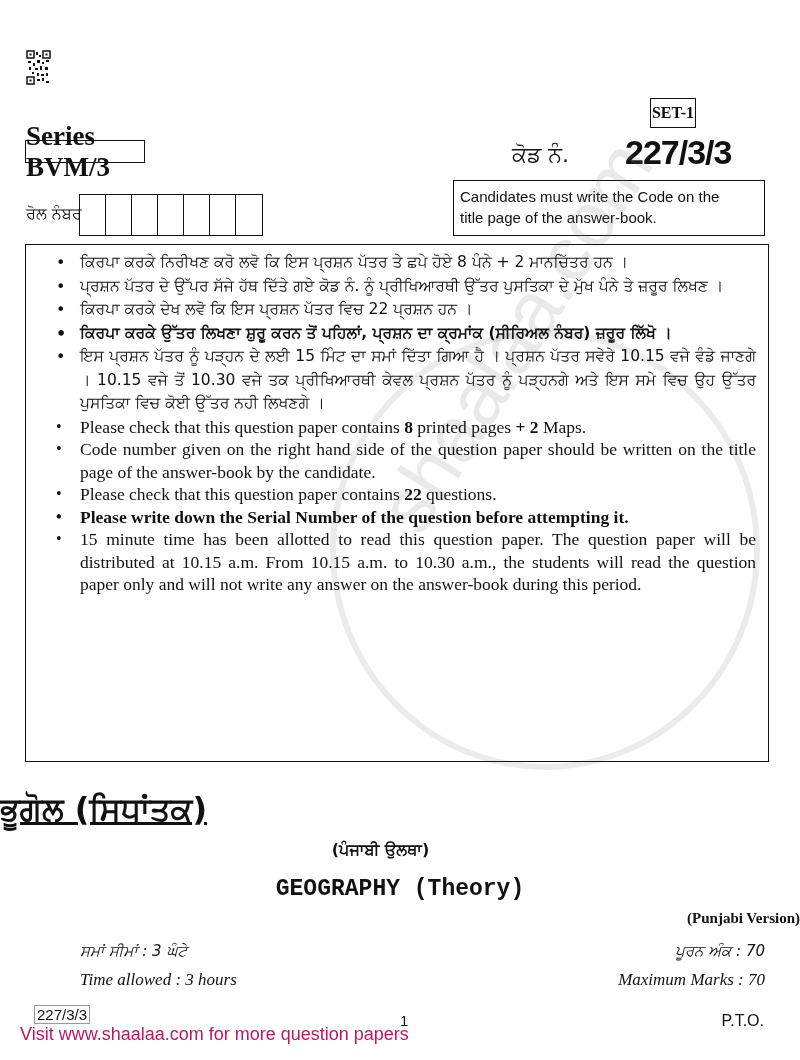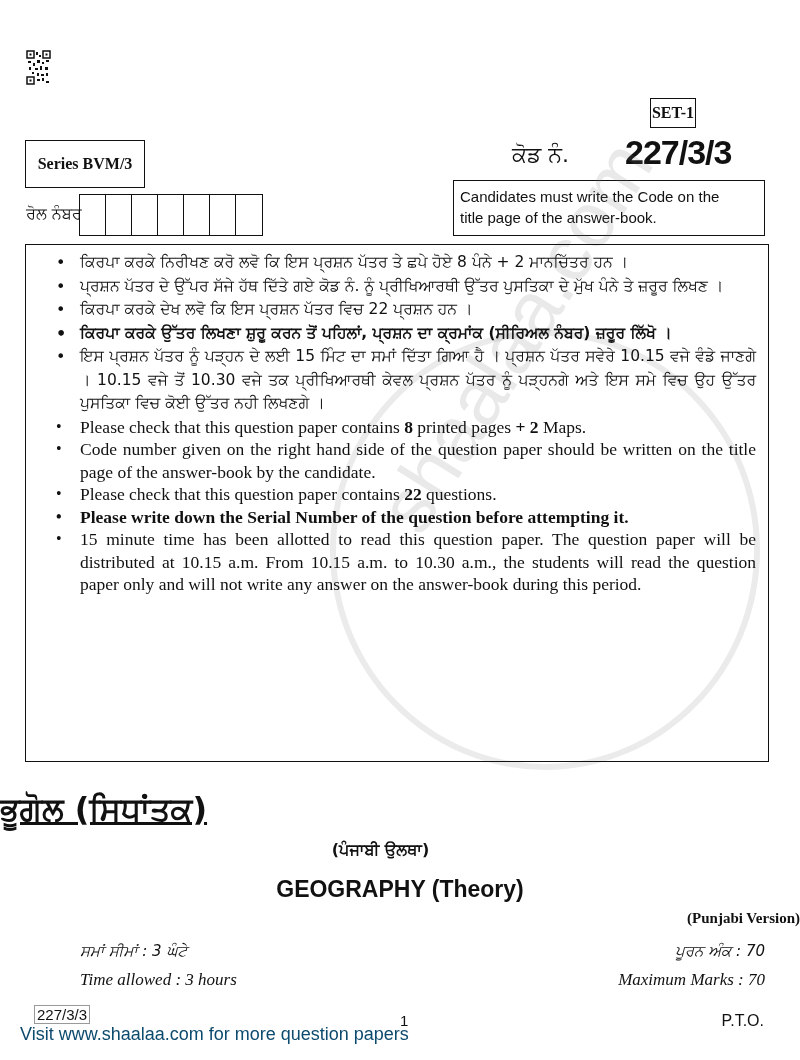--- a/index.html
+++ b/index.html
@@ -1,21 +1,21 @@
 <!DOCTYPE html>
 <html><head>
 <meta charset="utf-8">
 <style>
   html, body { margin: 0; padding: 0; background: #ffffff; }
   body { width: 800px; height: 1060px; position: relative; overflow: hidden; color: #111; font-family: "DejaVu Serif", serif; }
   .qr { position: absolute; left: 26px; top: 50px; width: 25px; height: 36px; }
   .qr svg { width: 25px; height: 36px; display: block; }
 
   .set-box { position: absolute; left: 650px; top: 98px; width: 46px; height: 30px; border: 1.5px solid #111; box-sizing: border-box; font-weight: bold; font-size: 16px; display: flex; align-items: center; justify-content: center; font-family: "Liberation Serif", serif; }
-  .series-box { position: absolute; left: 25px; top: 140px; width: 120px; height: 48px; border: 1.5px solid #111; box-sizing: border-box; font-weight: bold; font-size: 16px; display: flex; align-items: center; justify-content: center; font-family: "Liberation Serif", serif; }
+  .series-box { position: absolute; left: 25px; top: 140px; width: 120px; height: 23px; border: 1.5px solid #111; box-sizing: border-box; font-weight: bold; font-size: 27px; display: flex; align-items: center; justify-content: center; font-family: "Liberation Serif", serif; }
   .code-label { position: absolute; left: 512px; top: 142px; font-size: 22px; font-family: "DejaVu Sans", sans-serif; }
   .code-number { position: absolute; left: 625px; top: 133px; font-size: 34px; font-weight: bold; font-family: "Liberation Sans", sans-serif; letter-spacing: -1px; }
 
   .roll-label { position: absolute; left: 26px; top: 204px; font-size: 16px; font-family: "DejaVu Sans", sans-serif; }
   .roll-boxes { position: absolute; left: 79px; top: 194px; display: flex; border: 1.5px solid #111; }
   .roll-boxes .cell { width: 26px; height: 40px; border-right: 1.5px solid #111; box-sizing: border-box; }
   .roll-boxes .cell:last-child { border-right: none; }
 
   .cand-box { position: absolute; left: 453px; top: 180px; width: 312px; height: 56px; border: 1.5px solid #111; box-sizing: border-box; padding: 5px 6px; font-family: "Liberation Sans", sans-serif; font-size: 15px; line-height: 21px; }
 
@@ -25,34 +25,34 @@
   .instr-box li .bullet { position: absolute; left: 8px; top: 0; font-size: 16px; }
   .pa { font-family: "DejaVu Sans", sans-serif; font-size: 15.5px; line-height: 23.5px; text-align: justify; }
   .en { font-family: "Liberation Serif", serif; font-size: 17.5px; line-height: 22.5px; text-align: justify; }
   .b { font-weight: bold; }
 
   .watermark { position: absolute; left: 330px; top: 330px; width: 430px; height: 440px; border-radius: 50%; border: 6px solid rgba(120,120,120,0.15); box-sizing: border-box; pointer-events: none; }
   .wm-text { position: absolute; left: 360px; top: 500px; font-family: "Liberation Sans", sans-serif; font-size: 78px; color: rgba(120,120,120,0.16); transform: rotate(-58deg); transform-origin: left top; pointer-events: none; white-space: nowrap; }
 
   .title-pa { position: absolute; left: 0; width: 800px; top: 790px; text-align: left; font-family: "DejaVu Sans", sans-serif; font-size: 32px; font-weight: bold; text-decoration: underline; }
   .sub-pa { position: absolute; left: 0; width: 761px; top: 840px; text-align: center; font-family: "DejaVu Sans", sans-serif; font-size: 16px; font-weight: bold; }
-  .title-en { position: absolute; left: 0; width: 800px; top: 876px; text-align: center; font-family: Liberation Sans, sans-serif; font-size: 23px; font-weight: bold; }
+  .title-en { position: absolute; left: 0; width: 800px; top: 876px; text-align: center; font-family: Liberation Mono, monospace; font-size: 23px; font-weight: bold; }
   .sub-en { position: absolute; left: 0; width: 800px; top: 910px; text-align: right; font-family: "Liberation Serif", serif; font-size: 15px; font-weight: bold; }
 
   .meta { position: absolute; font-family: "Liberation Serif", serif; font-style: italic; font-size: 17px; margin-left: 42px; }
   .meta.pa-meta { font-family: "DejaVu Sans", sans-serif; font-size: 15px; }
   .m-time-pa { left: 38px; top: 942px; }
   .m-marks-pa { right: 35px; top: 942px; }
   .m-time-en { left: 38px; top: 970px; }
   .m-marks-en { right: 35px; top: 970px; }
 
   .footer-code { position: absolute; left: 34px; top: 1005px; border: 1px solid #999; padding: 0 2px; font-family: "Liberation Sans", sans-serif; font-size: 15px; }
   .footer-page { position: absolute; left: 400px; top: 1012px; font-family: "Liberation Sans", sans-serif; font-size: 15px; }
   .footer-pto { position: absolute; right: 36px; top: 1012px; font-family: "Liberation Sans", sans-serif; font-size: 16px; }
-  .footer-visit { position: absolute; left: 20px; top: 1024px; font-family: "Liberation Sans", sans-serif; font-size: 18px; color: #0c4a6e; }
+  .footer-visit { position: absolute; left: 20px; top: 1024px; font-family: "Liberation Sans", sans-serif; font-size: 18px; color: #be185d; }
 </style>
 </head>
 <body>
 
 <div class="qr">
   <svg viewBox="0 0 25 36">
     <rect x="0" y="0" width="25" height="36" fill="#fff"></rect>
     <rect x="1" y="1" width="7" height="7" fill="none" stroke="#111" stroke-width="1.5"></rect>
     <rect x="3.5" y="3.5" width="2" height="2" fill="#111"></rect>
     <rect x="17" y="1" width="7" height="7" fill="none" stroke="#111" stroke-width="1.5"></rect>

